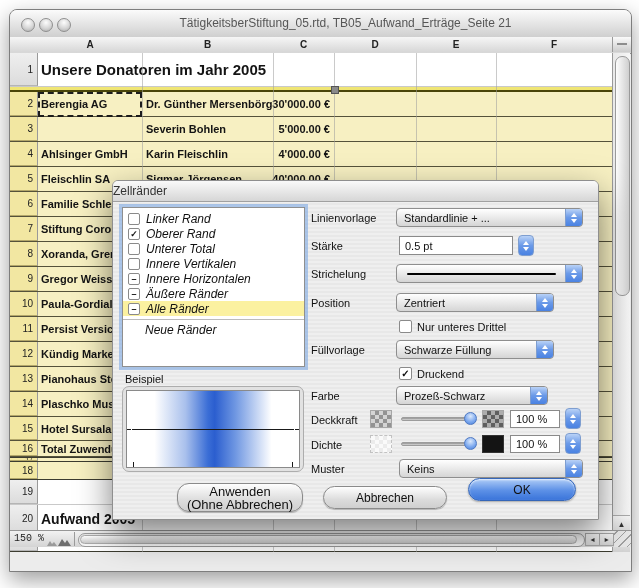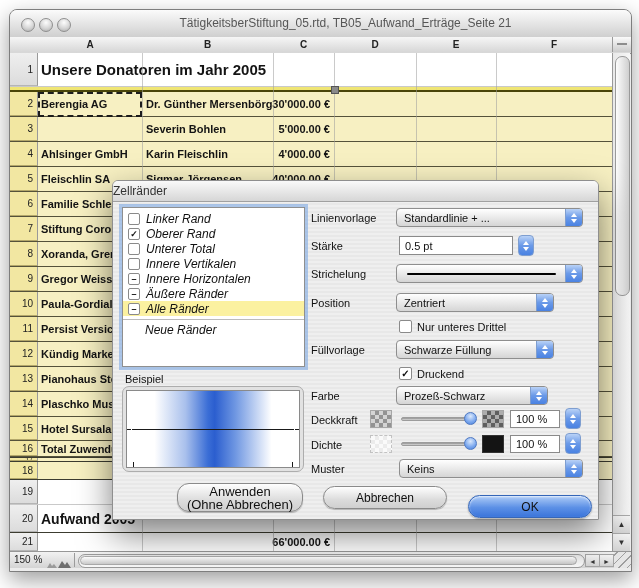--- a/index.html
+++ b/index.html
@@ -53,22 +53,22 @@
   
   .vscroll{position:absolute;left:602px;top:43px;width:18px;height:499px;background:linear-gradient(90deg,#e9e9e9,#f6f6f6);
     border-left:1px solid #999;box-sizing:border-box;}
   .vthumb{position:absolute;left:2px;top:3px;width:13px;height:238px;border-radius:7px;border:1px solid #9a9a9a;
     background:linear-gradient(90deg,#fdfdfd,#cfcfcf);}
   .varrow{position:absolute;left:0;width:17px;height:18px;text-align:center;font-size:8px;color:#333;line-height:18px;
     background:linear-gradient(#f5f5f5,#d2d2d2);border-top:1px solid #aaa;}
   .vup{top:462px;}.vdn{top:480px;}
 
   
-  .statusbar{position:absolute;left:0;top:541px;width:621px;height:17px;background:linear-gradient(#f2f2f2,#d4d4d4);
-    border-top:1px solid #979797;box-sizing:border-box;}
+  .statusbar{position:absolute;left:0;top:520px;width:621px;height:17px;background:linear-gradient(#f2f2f2,#d4d4d4);
+    border-top:1px solid #979797;box-sizing:border-box;font-family:Liberation Mono, monospace;}
   .zoomlvl{position:absolute;left:4px;top:2px;font-size:10px;color:#222;}
   .mountains{position:absolute;left:36px;top:3px;}
   .statdiv{position:absolute;left:64px;top:1px;bottom:1px;width:1px;background:#9b9b9b;}
   .hscroll{position:absolute;left:68px;top:2px;width:505px;height:12px;border:1px solid #9a9a9a;border-radius:7px;
     background:linear-gradient(#e7e7e7,#f8f8f8);}
   .hthumb{position:absolute;left:1px;top:1px;width:497px;height:9px;border-radius:5px;
     background:linear-gradient(#fefefe,#c9c9c9);border:1px solid #a9a9a9;box-sizing:border-box;}
   .harrow{position:absolute;top:2px;width:15px;height:13px;text-align:center;font-size:7px;line-height:13px;color:#333;
     background:linear-gradient(#f5f5f5,#d2d2d2);border:1px solid #a5a5a5;box-sizing:border-box;}
   .hleft{left:575px;}.hright{left:589px;}
@@ -448,18 +448,18 @@
         </span>
     </div>
 
     <div class="btn two" style="left:64px;top:302px;width:126px;height:29px">
       <span>Anwenden</span>
       <span>(Ohne Abbrechen)</span>
     </div>
     <div class="btn" style="left:210px;top:305px;width:124px;height:23px">
       <span>Abbrechen</span>
     </div>
-    <div class="btn primary" style="left:355px;top:314px;width:124px;height:23px">
+    <div class="btn primary" style="left:355px;top:297px;width:108px;height:23px">
       <span>OK</span>
     </div>
   </div>
 
 </div>
 
 </body></html>

